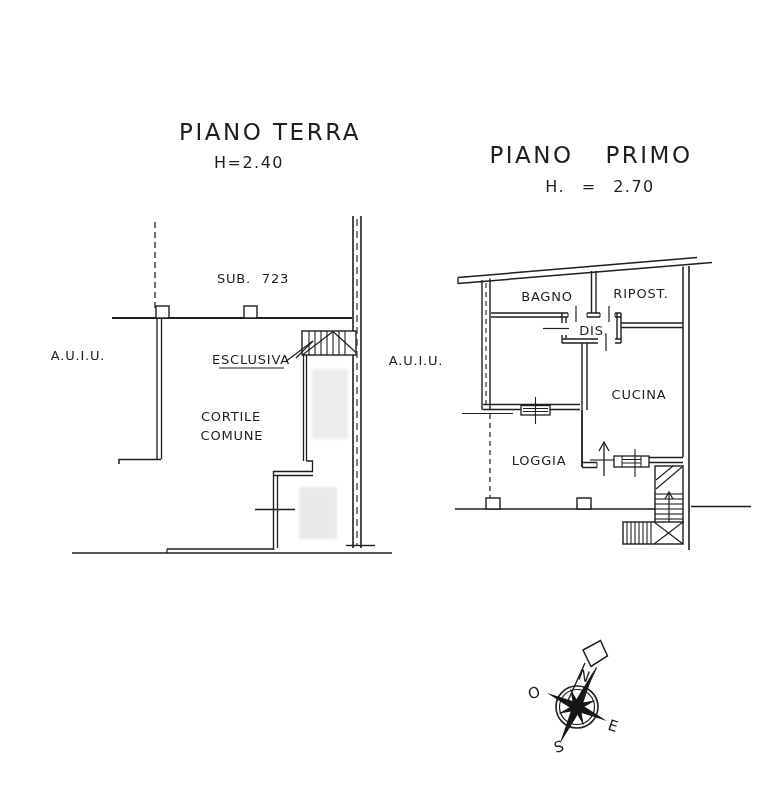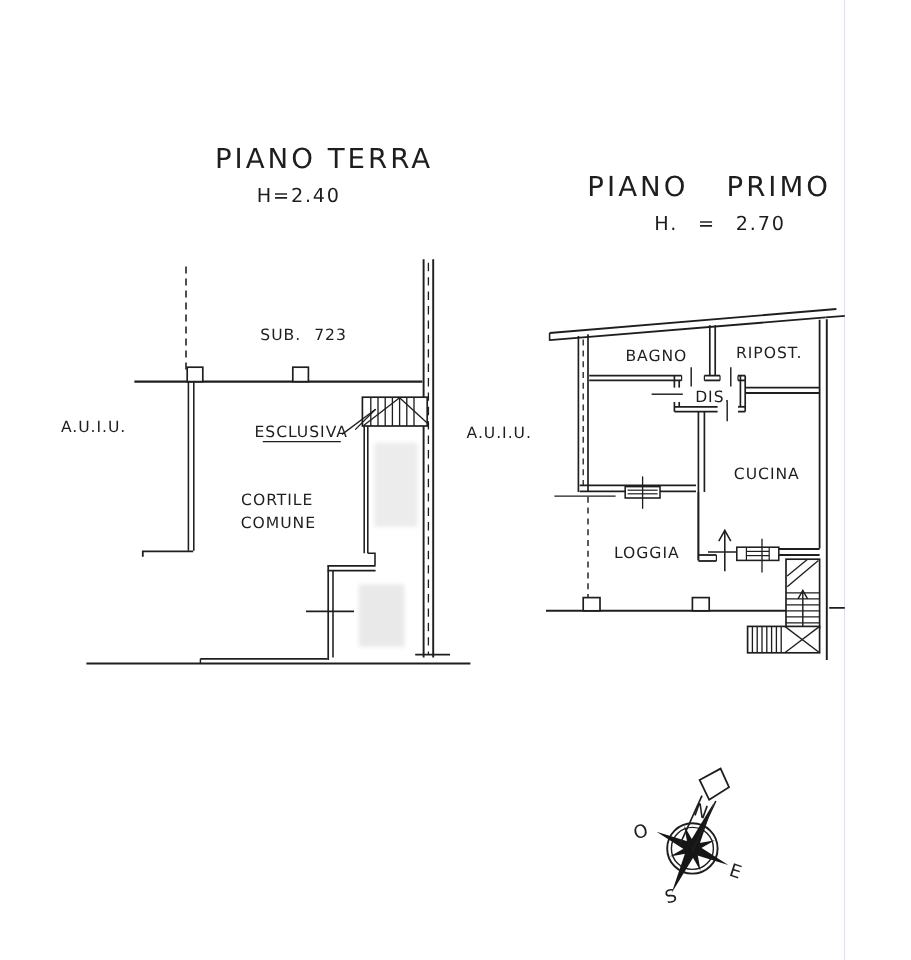--- a/index.html
+++ b/index.html
@@ -1,16 +1,16 @@
 <!DOCTYPE html>
 <html><head>
 <meta charset="utf-8">
 <style>
   html,body{margin:0;padding:0;background:#ffffff;}
-  .page{width:704px;height:800px;position:relative;background:#1d4ed8;overflow:hidden;}
+  .page{width:759px;height:800px;position:relative;background:#5eead4;overflow:hidden;}
   svg{display:block;}
   text{font-family:"DejaVu Sans", sans-serif;fill:#1e1e1e;}
   .t-title{font-size:23px;letter-spacing:2.5px;}
   .t-sub{font-size:16px;letter-spacing:1.5px;}
   .t-label{font-size:13px;letter-spacing:0.8px;}
   .t-compass{font-size:15px;}
   .wall{stroke:#1e1e1e;fill:none;}
 </style>
 </head>
 <body>

